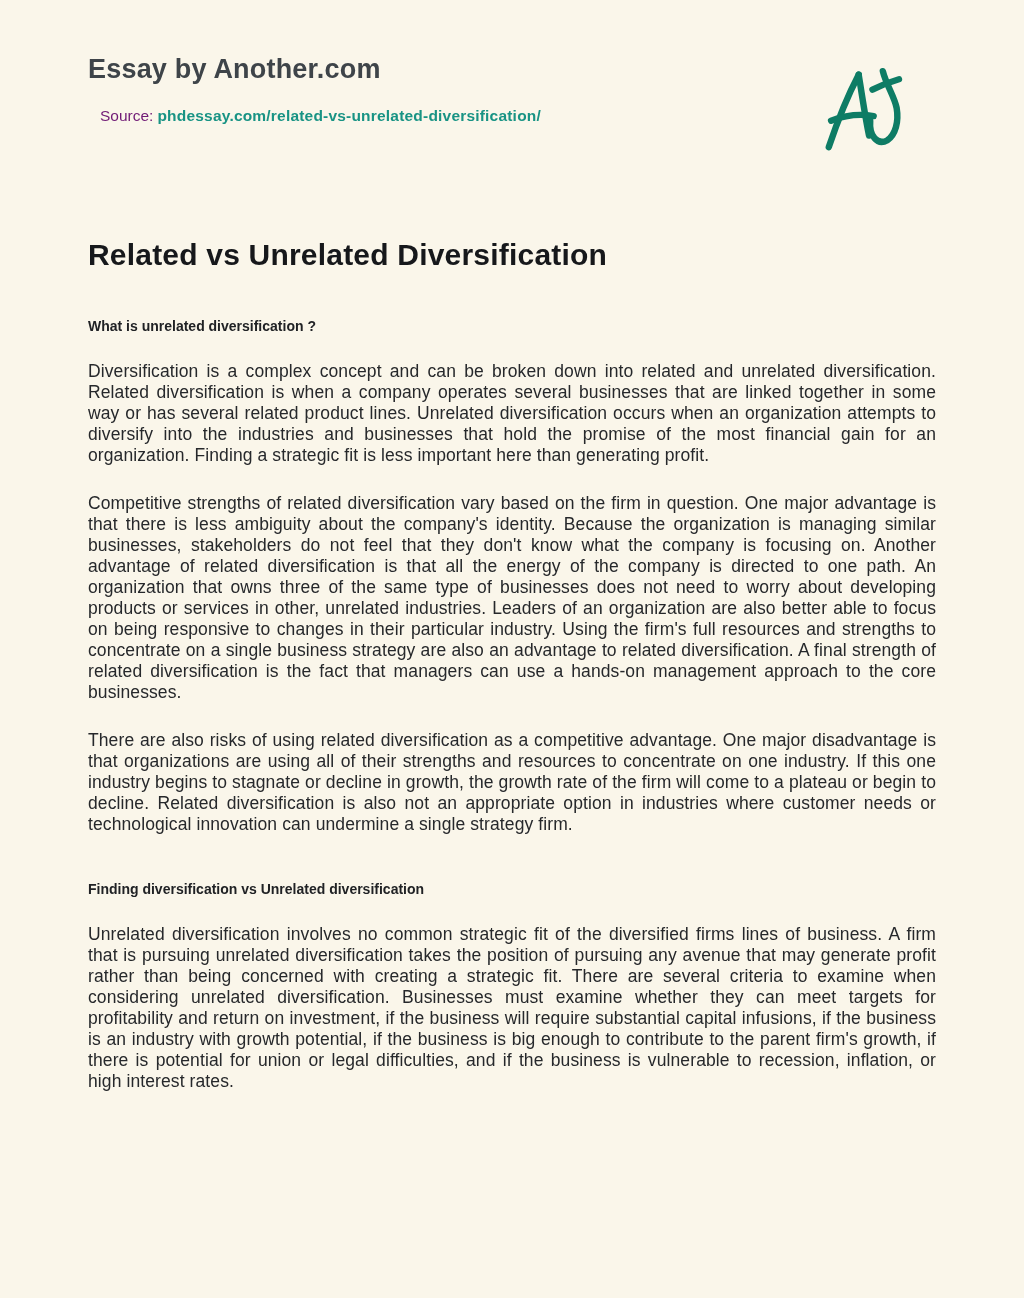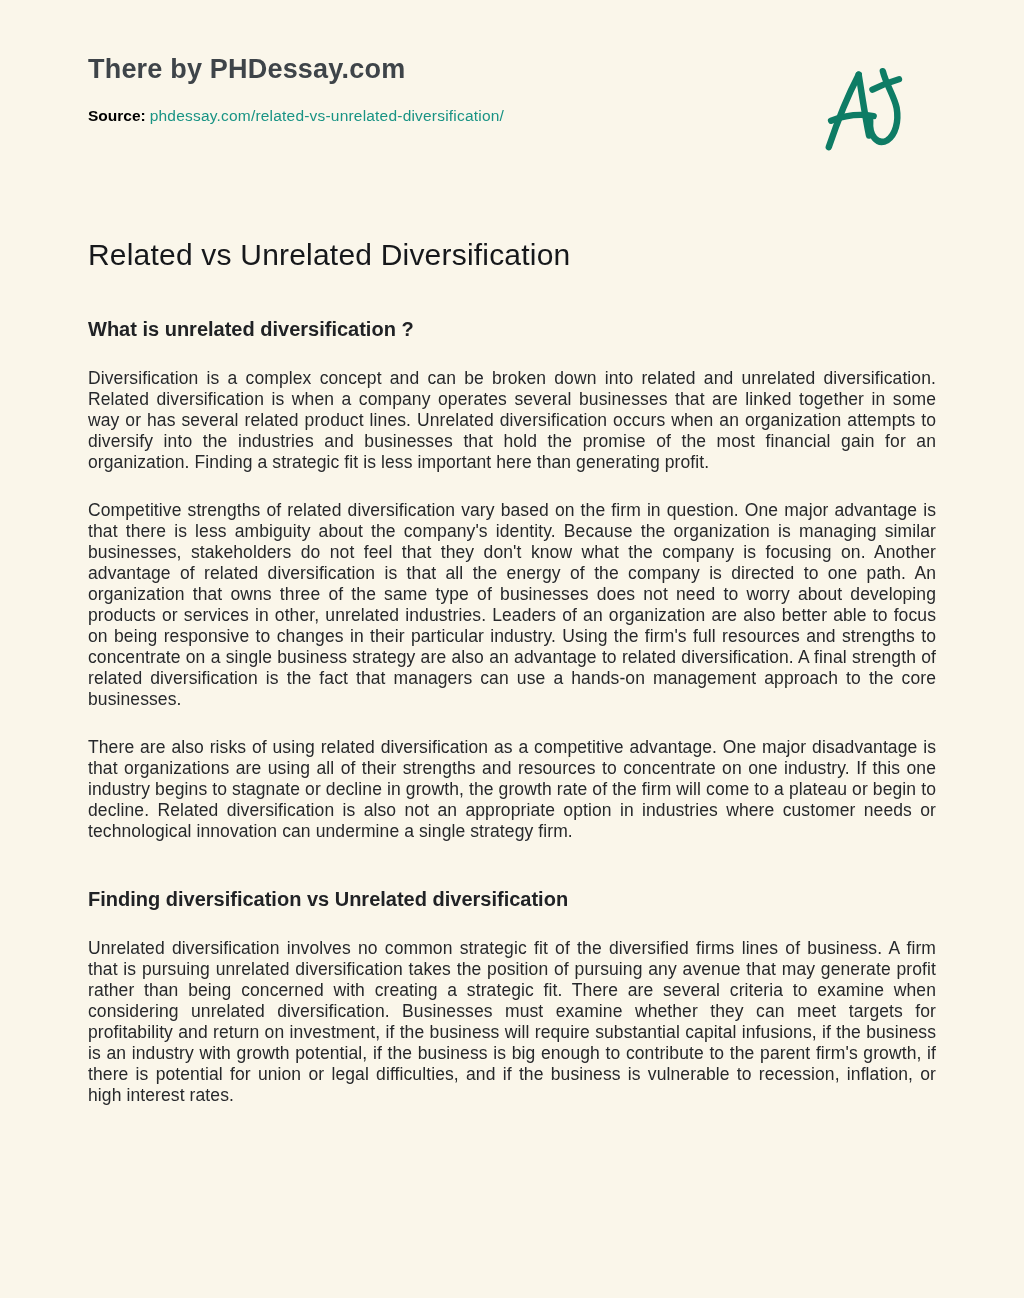--- a/index.html
+++ b/index.html
@@ -28,66 +28,67 @@
     font-size: 27px;
     font-weight: bold;
     letter-spacing: 0.2px;
     color: #3e4449;
   }
   .source-line {
     margin-top: 22px;
     font-size: 15.5px;
   }
   .source-label {
-    color: #000000;
-    font-weight: bold;
+    color: #701a75;
+    font-weight: normal;
+    margin-left: 12px;
   }
   .source-link {
     color: #189384;
-    font-weight: normal;
+    font-weight: bold;
     text-decoration: none;
     margin-left: 4px;
     letter-spacing: 0.2px;
   }
   .logo-wrap {
     width: 115px;
     height: 120px;
     margin-right: 6px;
     flex: none;
   }
   .doc-title {
     margin: 70px 0 0 0;
     font-size: 30px;
-    font-weight: normal;
+    font-weight: bold;
     letter-spacing: 0.2px;
     color: #16181b;
   }
   .section-heading {
     margin: 46px 0 0 0;
-    font-size: 20px;
+    font-size: 14px;
     font-weight: bold;
     color: #202225;
   }
   .body-para {
     margin: 27px 0 0 0;
     font-size: 17.5px;
     line-height: 21px;
     text-align: justify;
     color: #26282b;
     letter-spacing: 0.1px;
   }
 </style>
 </head>
 <body>
 
 <div class="page">
 
   <div class="doc-header">
     <div class="header-left">
-      <h1 class="header-title">There by PHDessay.com</h1>
+      <h1 class="header-title">Essay by Another.com</h1>
       <div class="source-line">
         <span class="source-label">Source:</span><a class="source-link" href="#">phdessay.com/related-vs-unrelated-diversification/</a>
       </div>
     </div>
     <div class="logo-wrap">
       <svg viewBox="0 0 100 100" width="115" height="120" aria-hidden="true">
         <g fill="none" stroke="#0e7c65" stroke-width="5.6" stroke-linecap="round" stroke-linejoin="round">
 
           <path d="M12,84 C19,63 29,38 38,21"></path>
 

